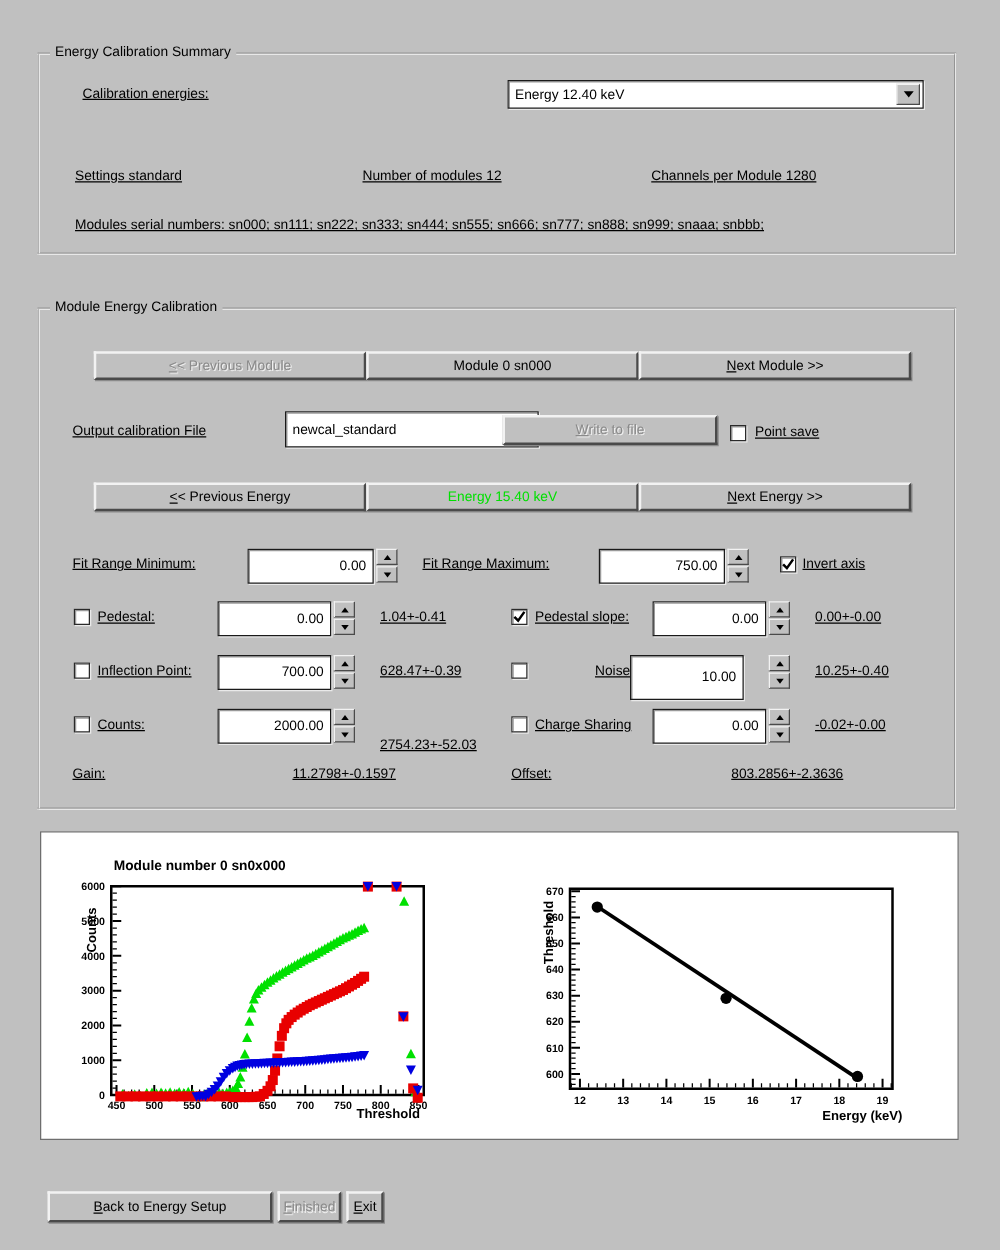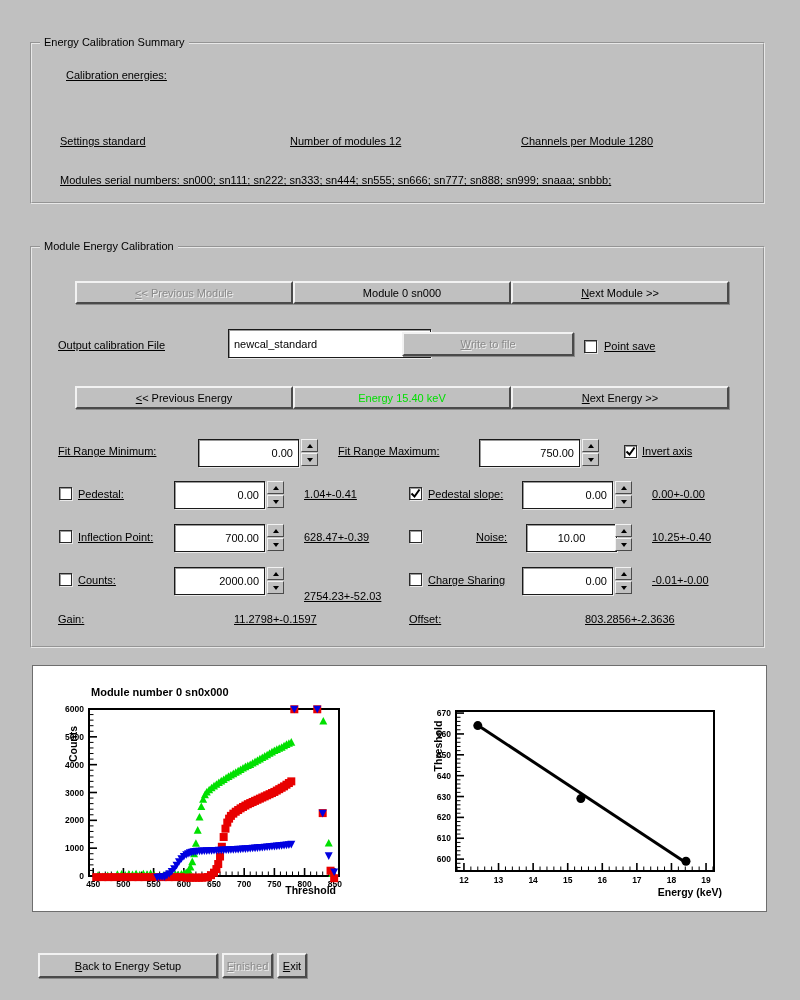--- a/index.html
+++ b/index.html
@@ -60,20 +60,26 @@
   u{text-decoration:underline;}
 </style>
 </head>
 <body>
 
 <div class="groupbox" style="left:30px;top:42px;width:731px;height:158px;">
   <span class="gb-title">Energy Calibration Summary</span>
 
   <div class="lbl" style="left:34px;top:24px;">Calibration energies:</div>
 
+  <div class="combo sunken" style="left:374px;top:20px;width:333px;height:23px;">
+    <div class="combo-text">Energy 12.40 keV</div>
+    <div class="combo-arrow">
+      <div class="tri-down"></div>
+    </div>
+  </div>
 
   <div class="lbl" style="left:28px;top:90px;">Settings standard</div>
   <div class="lbl" style="left:258px;top:90px;">Number of modules 12</div>
   <div class="lbl" style="left:489px;top:90px;">Channels per Module 1280</div>
 
   <div class="lbl" style="left:28px;top:129px;">Modules serial numbers: sn000; sn111; sn222; sn333; sn444; sn555; sn666; sn777; sn888; sn999; snaaa; snbbb;</div>
 </div>
 
 <div class="groupbox" style="left:30px;top:246px;width:731px;height:398px;">
   <span class="gb-title">Module Energy Calibration</span>
@@ -172,21 +178,21 @@
         <div class="tri-up-s"></div>
       </div>
     <div class="spin-btn">
         <div class="tri-down-s"></div>
       </div>
   </div>
   <div class="lbl" style="left:620px;top:239px;">0.00+-0.00</div>
 
   <div class="cb" style="left:377px;top:282px;"></div>
   <div class="lbl" style="left:408px;top:282px;margin-left:36px;">Noise:</div>
-  <input class="field num" style="left: 494px; top: 276px; width: 91px; height: 28px; text-align: center;" value="10.00">
+  <input class="field num" style="left: 472px; top: 276px; width: 91px; height: 36px;" value="10.00">
   <div class="spin" style="left:583px;top:276px;height:28px;">
     <div class="spin-btn">
         <div class="tri-up-s"></div>
       </div>
     <div class="spin-btn">
         <div class="tri-down-s"></div>
       </div>
   </div>
   <div class="lbl" style="left:620px;top:282px;">10.25+-0.40</div>
 
@@ -194,21 +200,21 @@
   <div class="lbl" style="left:396px;top:325px;">Charge Sharing</div>
   <input class="field num" style="left: 490px; top: 319px; width: 91px; height: 28px;" value="0.00">
   <div class="spin" style="left:583px;top:319px;height:28px;">
     <div class="spin-btn">
         <div class="tri-up-s"></div>
       </div>
     <div class="spin-btn">
         <div class="tri-down-s"></div>
       </div>
   </div>
-  <div class="lbl" style="left:620px;top:325px;">-0.01+-0.00</div>
+  <div class="lbl" style="left:620px;top:325px;">-0.02+-0.00</div>
 
   <div class="lbl" style="left:26px;top:364px;">Gain:</div>
   <div class="lbl" style="left:202px;top:364px;">11.2798+-0.1597</div>
   <div class="lbl" style="left:377px;top:364px;">Offset:</div>
   <div class="lbl" style="left:553px;top:364px;">803.2856+-2.3636</div>
 </div>
 
 <div class="plot-panel" style="left:32px;top:665px;width:733px;height:245px;">
   <svg id="chart-left" class="abs" style="left:6px;top:6px;" width="370" height="237">
       <rect x="50" y="37" width="250" height="167" fill="none" stroke="#000" stroke-width="2"></rect>

